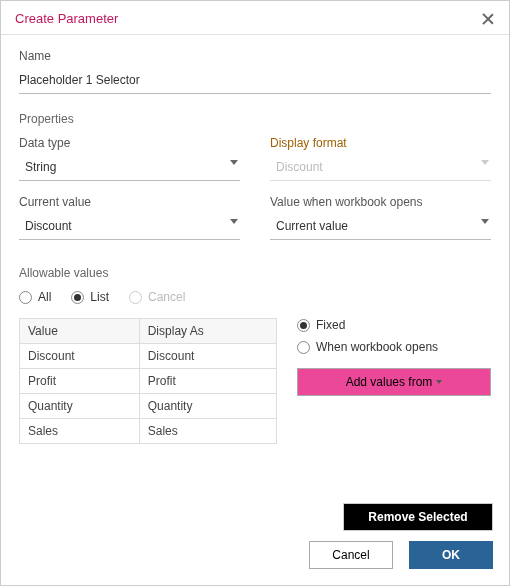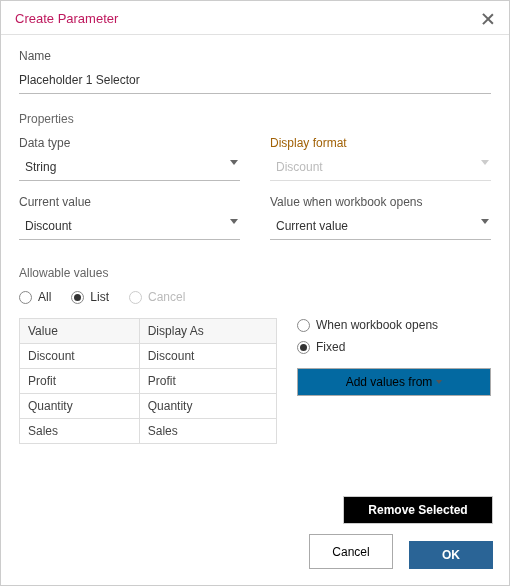--- a/index.html
+++ b/index.html
@@ -29,26 +29,26 @@
 .radio-circle { width: 13px; height: 13px; border: 1px solid #888; border-radius: 50%; display: flex; align-items: center; justify-content: center; }
 .radio.disabled .radio-circle { border-color: #ccc; }
 .radio-dot { width: 7px; height: 7px; border-radius: 50%; background: #333; }
 .lower { display: flex; gap: 20px; margin-top: 14px; align-items: flex-start; }
 .table { border: 1px solid #ccc; border-collapse: collapse; width: 258px; }
 .table th, .table td { border: 1px solid #ddd; padding: 5px 8px; text-align: left; font-weight: 400; font-size: 12px; }
 .table th { background: #f7f7f7; color: #404040; }
 .table td { color: #444; }
 .right-col { flex: 1; }
 .radio-stack { display: flex; flex-direction: column; gap: 8px; }
-.add-btn { margin-top: 14px; width: 100%; border: 1px solid #aaa; background: #0369a1; padding: 6px 0; font-size: 12px; cursor: pointer; display: flex; align-items: center; justify-content: center; gap: 4px; }
+.add-btn { margin-top: 14px; width: 100%; border: 1px solid #aaa; background: #ec4899; padding: 6px 0; font-size: 12px; cursor: pointer; display: flex; align-items: center; justify-content: center; gap: 4px; }
 .small-caret { width: 0; height: 0; border-left: 3px solid transparent; border-right: 3px solid transparent; border-top: 4px solid #555; }
 .footer { padding: 10px 16px 16px; display: flex; flex-direction: column; align-items: flex-end; gap: 10px; }
 .btn { min-width: 84px; padding: 6px 16px; font-size: 12px; border: 1px solid #aaa; background: #fff; cursor: pointer; text-align: center; }
 .btn.remove { background: #000000; color: #fff; border-color: #ccc; min-width: 150px; font-weight: 600; }
-.btn.ok { background: #2a6496; color: #fff; border-color: #2a6496; font-weight: 600; margin-top: 7px; }
+.btn.ok { background: #2a6496; color: #fff; border-color: #2a6496; font-weight: 600; }
 .btn-row { display: flex; gap: 16px; }
 </style>
 </head>
 <body>
 
 <div class="dialog">
   <div class="header">
     <h1>Create Parameter</h1>
     <div class="close-x"></div>
   </div>
@@ -136,28 +136,28 @@
           <tr>
               <td>Sales</td>
               <td>Sales</td>
             </tr>
         </tbody>
       </table>
 
       <div class="right-col">
         <div class="radio-stack">
           <div class="radio">
-            <span class="radio-circle"></span>
-            <span>When workbook opens</span>
-          </div>
-          <div class="radio">
             <span class="radio-circle">
                 <span class="radio-dot"></span>
               </span>
             <span>Fixed</span>
+          </div>
+          <div class="radio">
+            <span class="radio-circle"></span>
+            <span>When workbook opens</span>
           </div>
         </div>
         <button class="add-btn">
           <span>Add values from</span>
           <span class="small-caret"></span>
         </button>
       </div>
     </div>
   </div>
 

